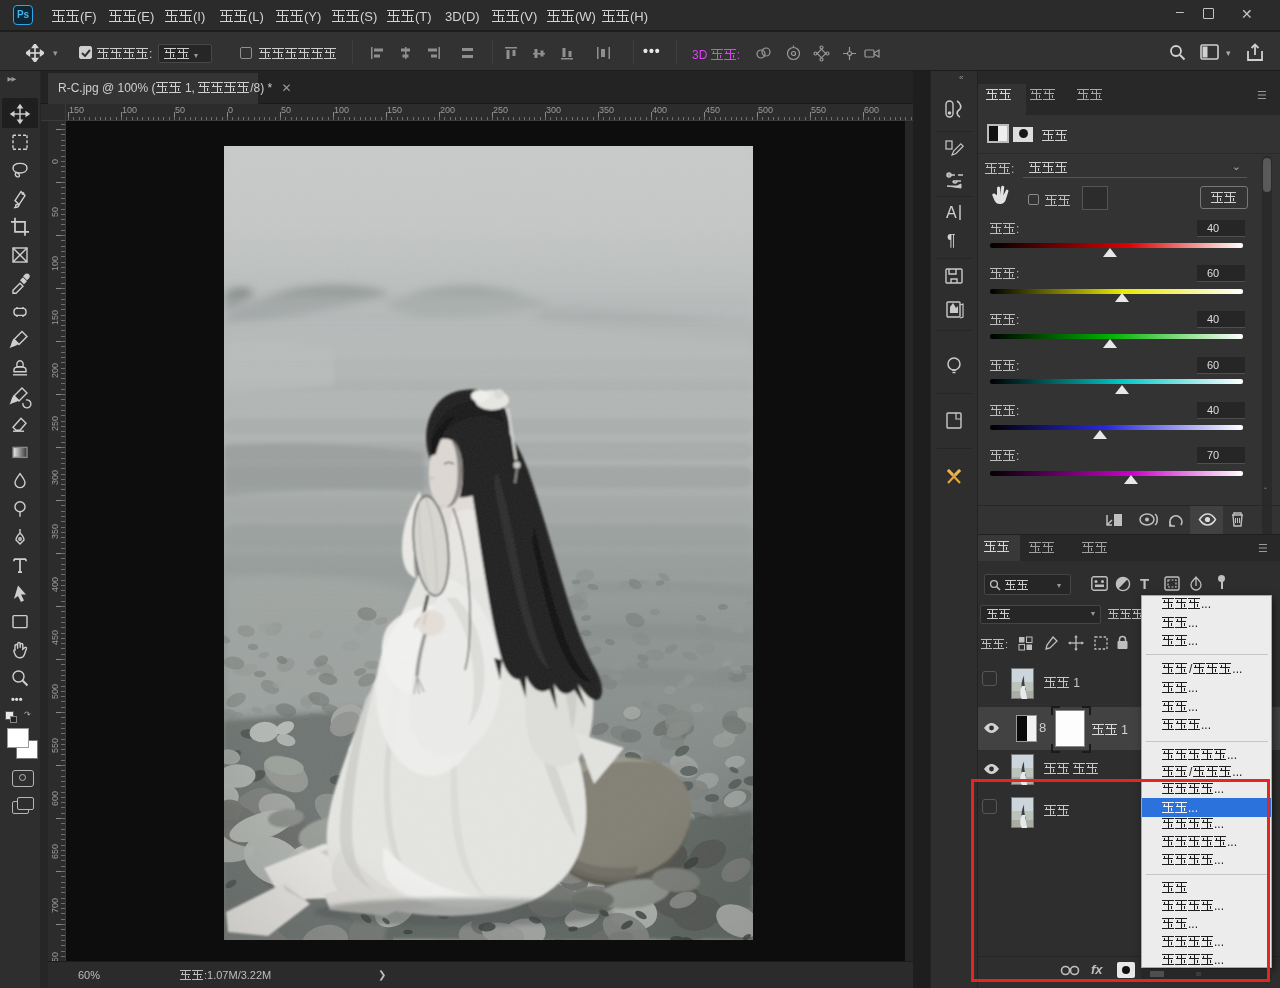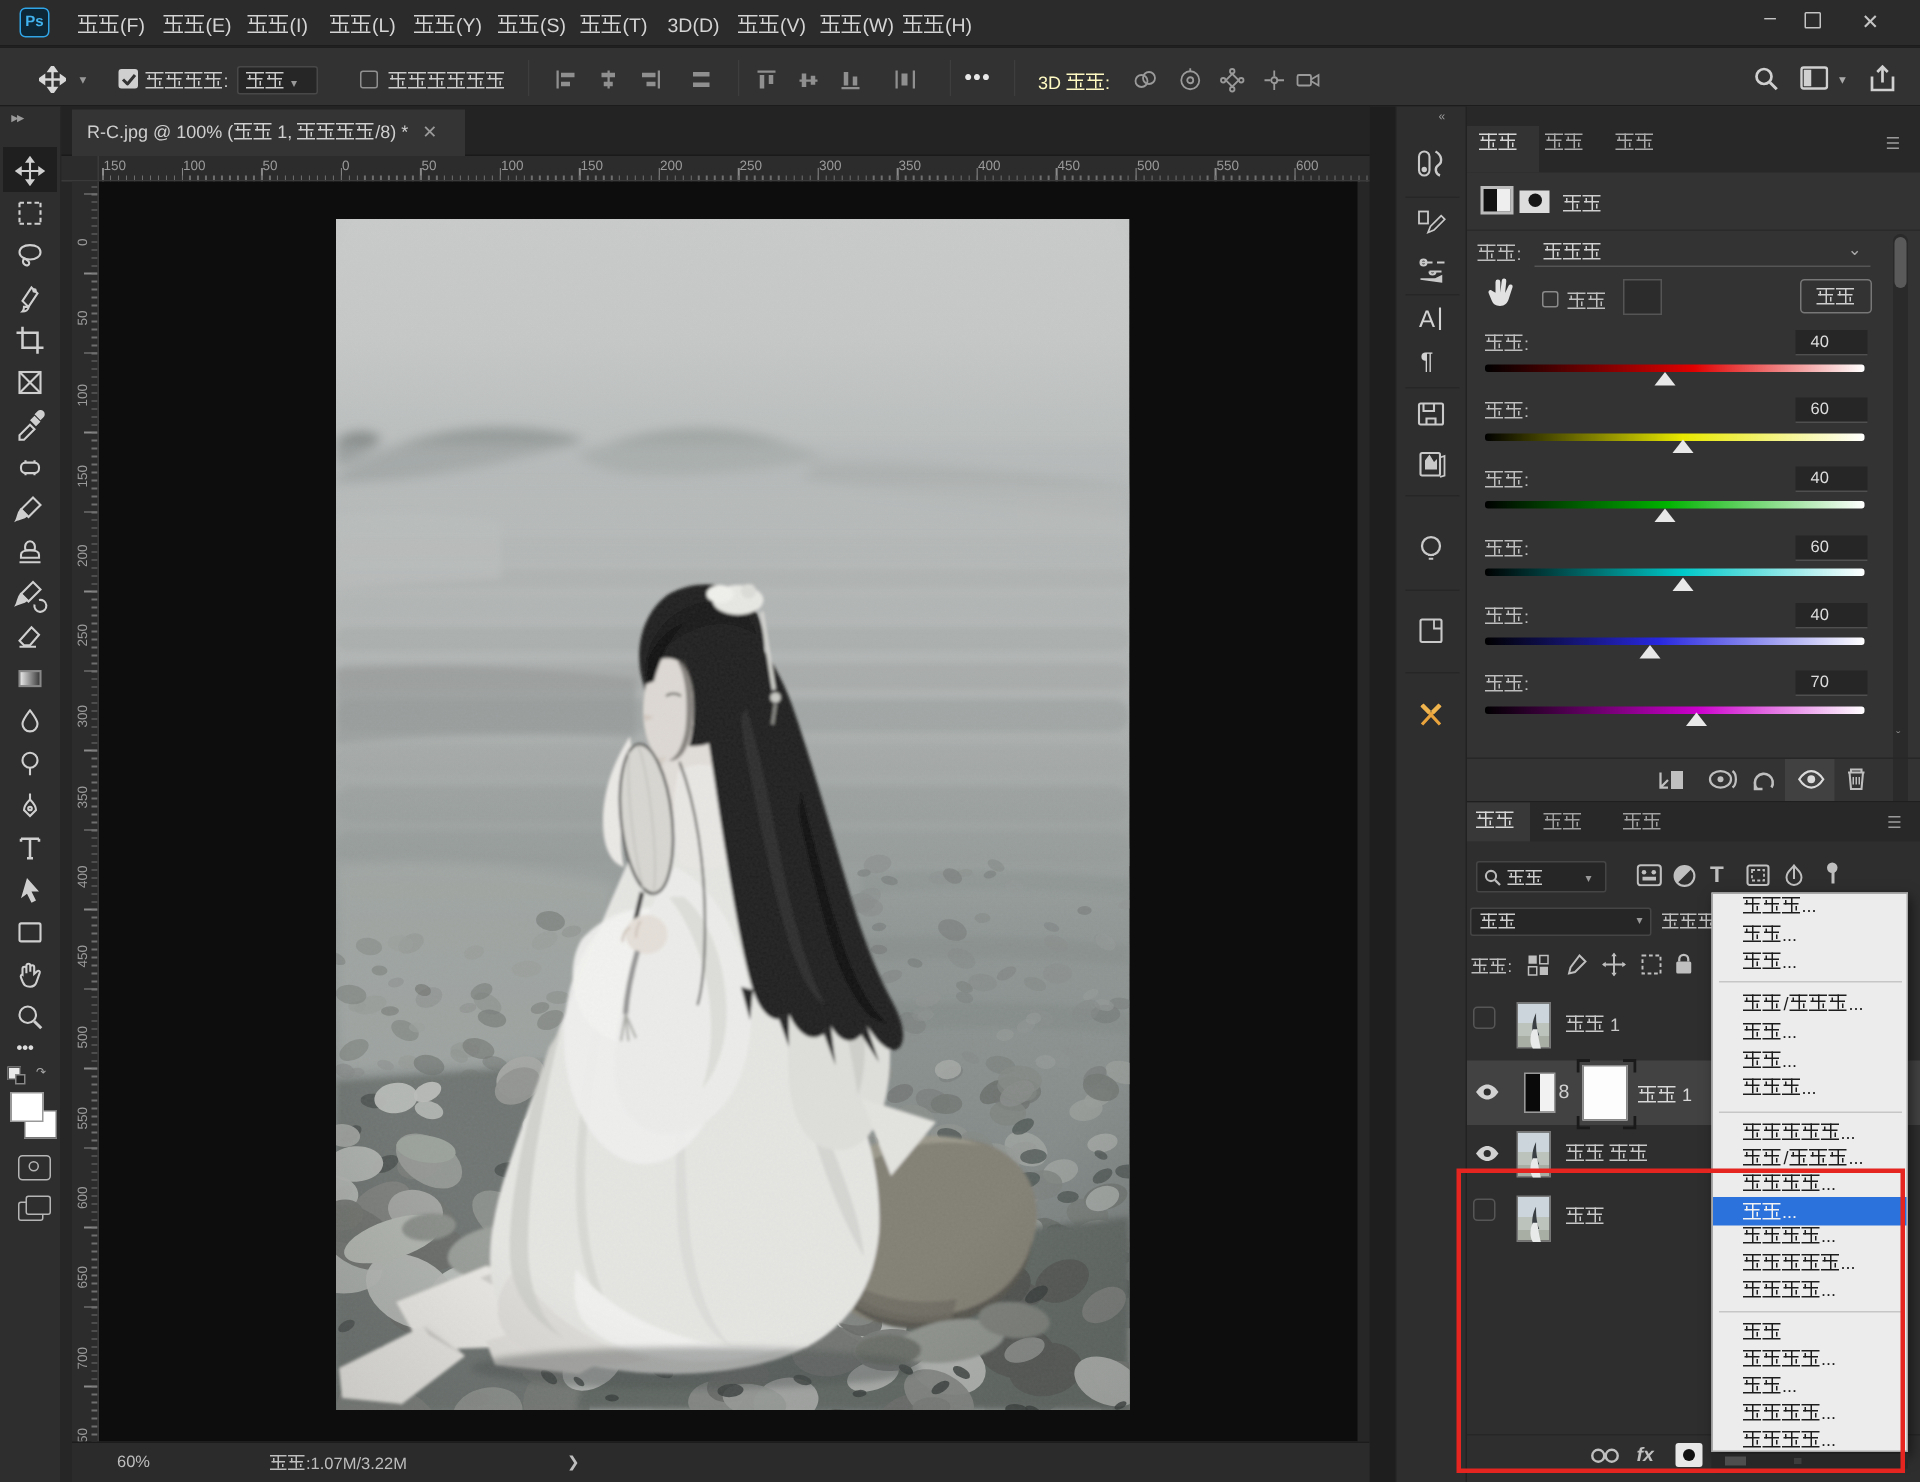--- a/index.html
+++ b/index.html
@@ -103,21 +103,21 @@
         <rect x="1" y="12" width="12" height="1.5" fill="#8f8f8f"></rect>
         <rect x="2.5" y="2" width="3" height="9" fill="#8f8f8f"></rect>
         <rect x="8.5" y="5" width="3" height="6" fill="#8f8f8f"></rect>
       </svg>
 <svg class="ab" style="left:596px;top:14px" width="15" height="14" viewBox="0 0 15 14">
         <rect x="1" y="1" width="1.5" height="12" fill="#8f8f8f"></rect>
         <rect x="12.5" y="1" width="1.5" height="12" fill="#8f8f8f"></rect>
         <rect x="5" y="3" width="4" height="8" fill="#8f8f8f"></rect>
       </svg>
 <div class="txt" style="left:643px;top:11px;color:#e8e8e8;font-size:14px;letter-spacing:1px;font-weight:bold">•••</div>
-<div class="txt" style="left:692px;top:16px;color:#fef9c3;font-size:12px">3D <i class="g12"></i><i class="g12"></i>:</div>
+<div class="txt" style="left:692px;top:16px;color:#d946ef;font-size:12px">3D <i class="g12"></i><i class="g12"></i>:</div>
 <svg class="ab" style="left:755px;top:13px" width="17" height="17" viewBox="0 0 17 17">
         <g stroke="#9a9a9a" fill="none" stroke-width="1.2">
           <circle cx="6" cy="9" r="4"></circle>
           <circle cx="11" cy="7" r="4"></circle>
         </g>
       </svg>
 <svg class="ab" style="left:785px;top:13px" width="17" height="17" viewBox="0 0 17 17">
         <g stroke="#9a9a9a" fill="none" stroke-width="1.2">
           <circle cx="8.5" cy="8.5" r="6"></circle>
           <circle cx="8.5" cy="8.5" r="2"></circle>
@@ -262,21 +262,21 @@
 <div class="txt" style="left:24px;top:639px;color:#aaa;font-size:8px">↷</div>
 <div class="ab" style="left:16px;top:669px;width:22px;height:19px;background:#fff;border:1px solid #777"></div>
 <div class="ab" style="left:7px;top:657px;width:22px;height:20px;background:#fff;border:1px solid #999"></div>
 <div class="ab" style="left:12px;top:699px;width:22px;height:17px;border:1.5px solid #b5b5b5;border-radius:3px"></div>
 <div class="ab" style="left:19px;top:703px;width:7px;height:7px;border:1.5px solid #b5b5b5;border-radius:50%"></div>
 <div class="ab" style="left:12px;top:730px;width:17px;height:13px;border:1.5px solid #b5b5b5;border-radius:2px"></div>
 <div class="ab" style="left:17px;top:726px;width:17px;height:13px;border:1.5px solid #b5b5b5;border-radius:2px;background:#2e2e2e"></div>
 </div>
 <div class="ab" style="left:41px;top:71px;width:872px;height:917px;background:#262626">
 <div class="ab" style="left:0;top:0;width:872px;height:33px;background:#232323;border-bottom:1px solid #1a1a1a"></div>
-<div class="ab" style="left:7px;top:2px;width:262px;height:31px;background:#343434;color:#cfcfcf;font-size:12px;padding:8px 0 0 10px;white-space:nowrap">R-C.jpg @ 100% (<i class="g12"></i><i class="g12"></i> 1, <i class="g12"></i><i class="g12"></i><i class="g12"></i><i class="g12"></i>/8) * <span style="color:#9a9a9a;margin-left:6px">✕</span></div>
+<div class="ab" style="left:7px;top:2px;width:210px;height:31px;background:#343434;color:#cfcfcf;font-size:12px;padding:8px 0 0 10px;white-space:nowrap">R-C.jpg @ 100% (<i class="g12"></i><i class="g12"></i> 1, <i class="g12"></i><i class="g12"></i><i class="g12"></i><i class="g12"></i>/8) * <span style="color:#9a9a9a;margin-left:6px">✕</span></div>
 <div class="ab" style="left:0;top:33px;width:25px;height:17px;background:#2c2c2c;border-right:1px solid #3a3a3a;border-bottom:1px solid #3a3a3a"></div>
 <div class="ab" style="left:25px;top:33px;width:847px;height:17px;background:#2c2c2c;border-bottom:1px solid #3a3a3a;background-image:repeating-linear-gradient(90deg,#6e6e6e 0 1px,transparent 1px 5.3px),repeating-linear-gradient(90deg,#8a8a8a 0 1px,transparent 1px 53px);background-size:100% 4px,100% 9px;background-position:2px 13px,2px 8px;background-repeat:repeat-x">
 <div class="txt" style="left:3px;top:1px;color:#9a9a9a;font-size:9px">150</div>
 <div class="txt" style="left:56px;top:1px;color:#9a9a9a;font-size:9px">100</div>
 <div class="txt" style="left:109px;top:1px;color:#9a9a9a;font-size:9px">50</div>
 <div class="txt" style="left:162px;top:1px;color:#9a9a9a;font-size:9px">0</div>
 <div class="txt" style="left:215px;top:1px;color:#9a9a9a;font-size:9px">50</div>
 <div class="txt" style="left:268px;top:1px;color:#9a9a9a;font-size:9px">100</div>
 <div class="txt" style="left:321px;top:1px;color:#9a9a9a;font-size:9px">150</div>
 <div class="txt" style="left:374px;top:1px;color:#9a9a9a;font-size:9px">200</div>

